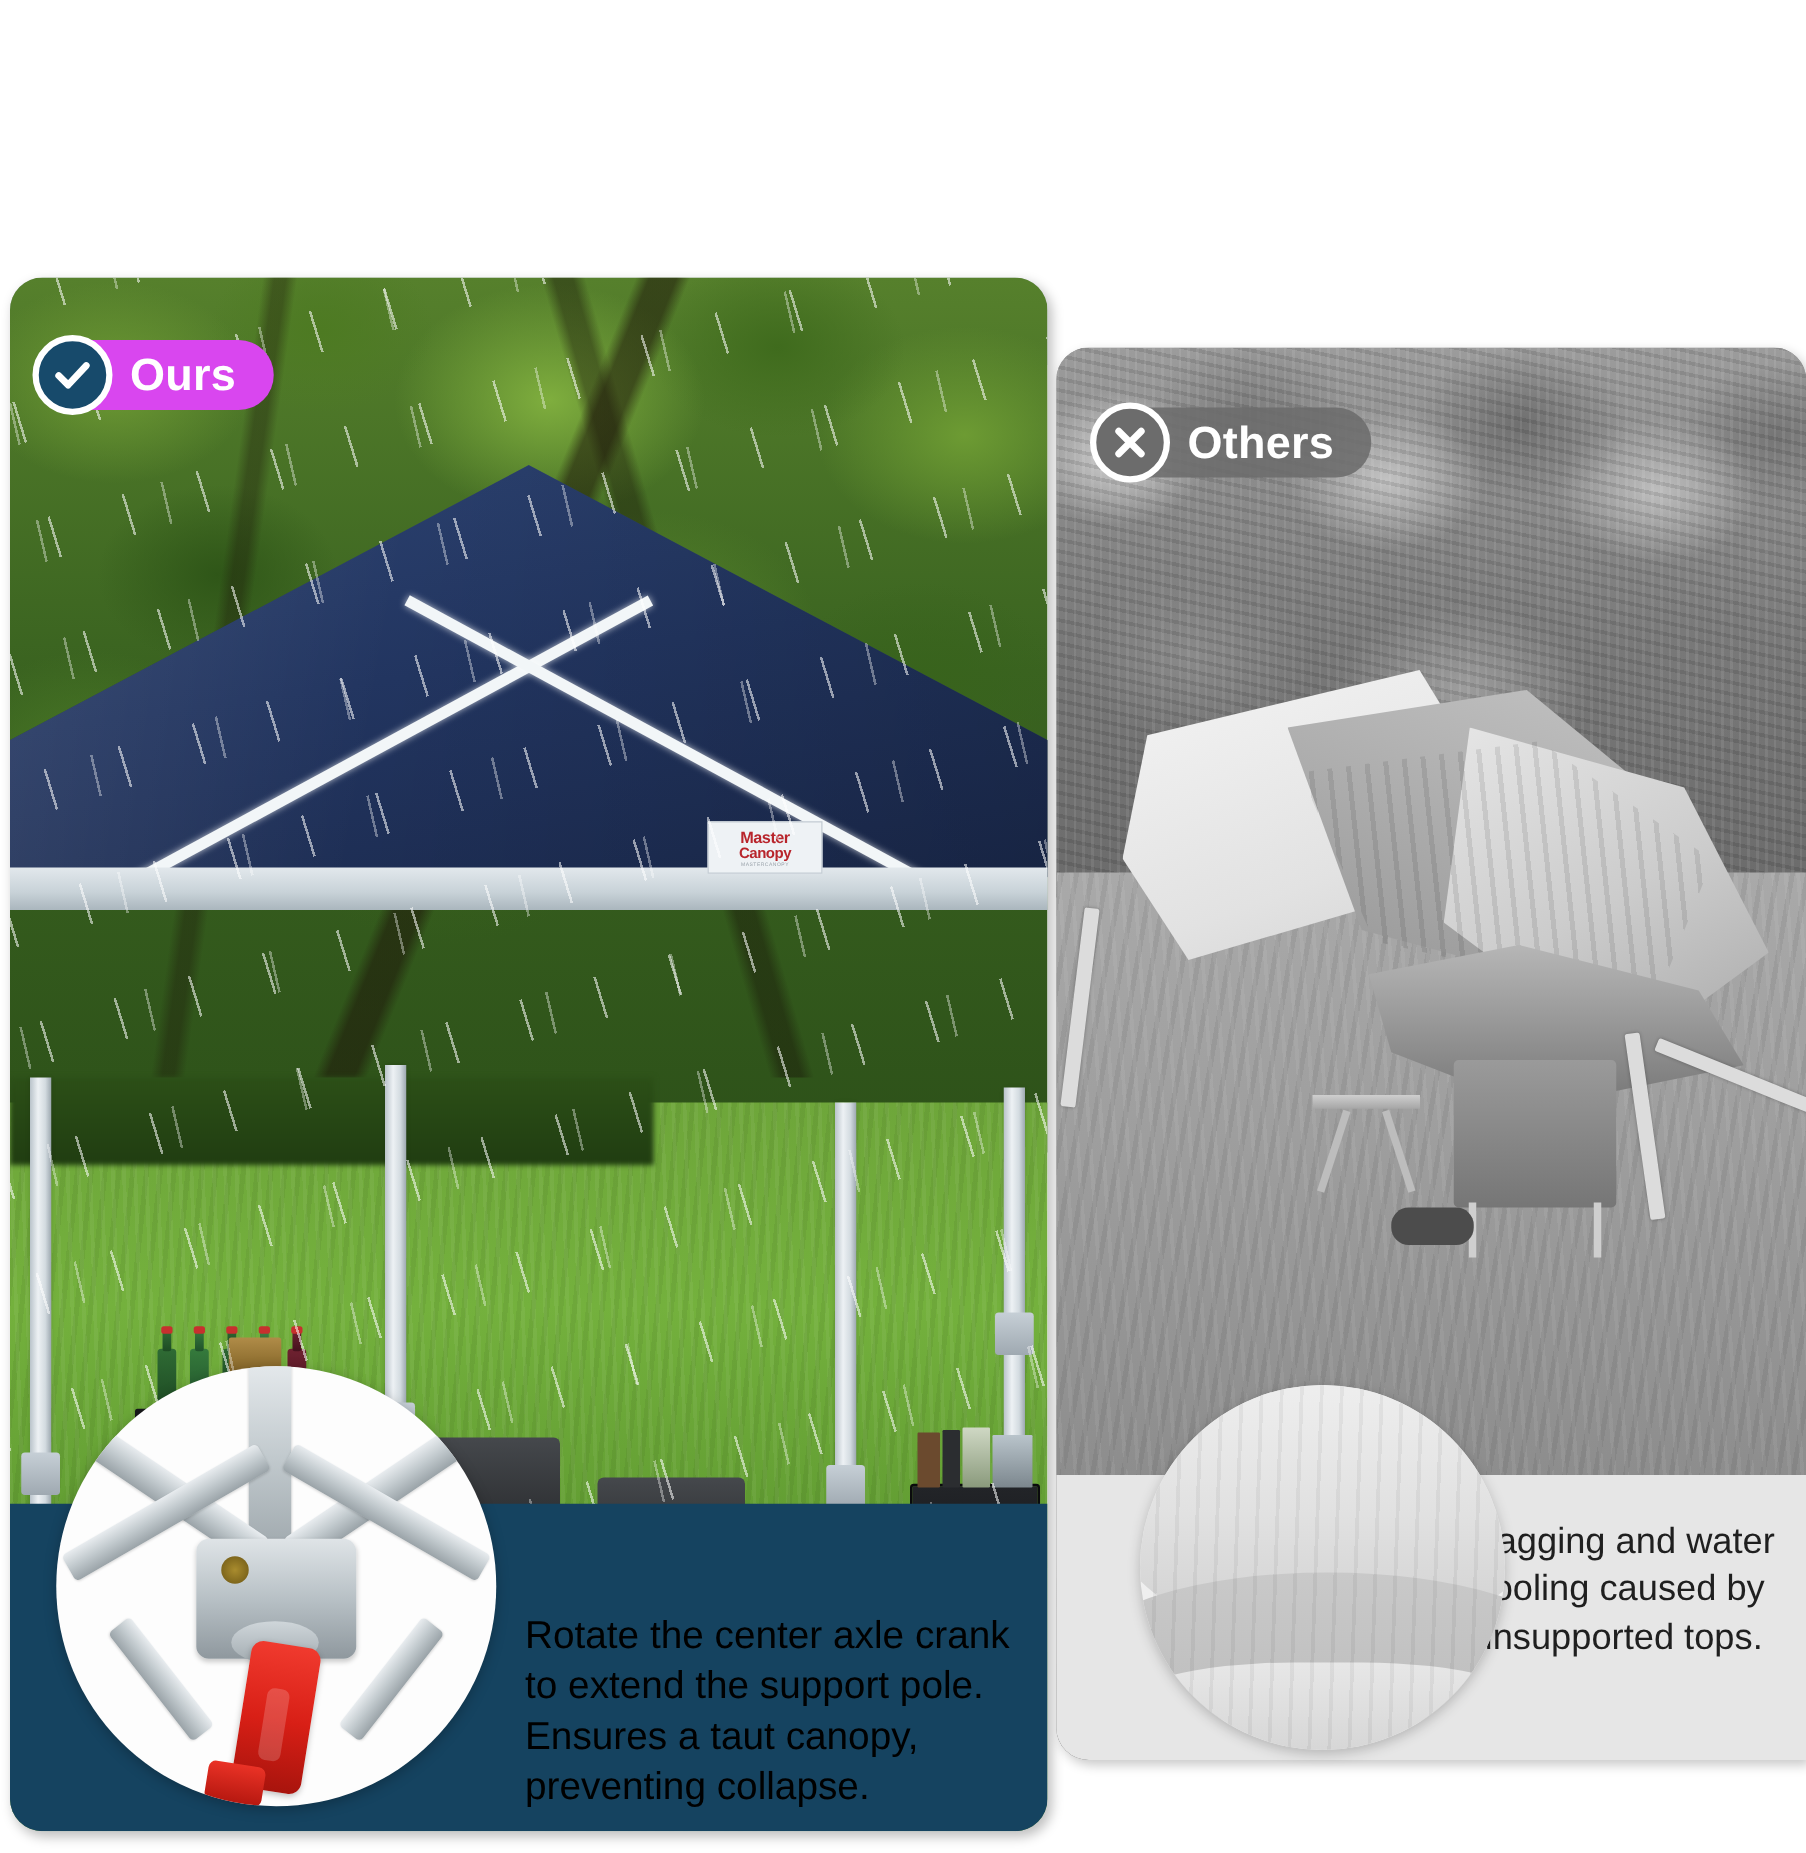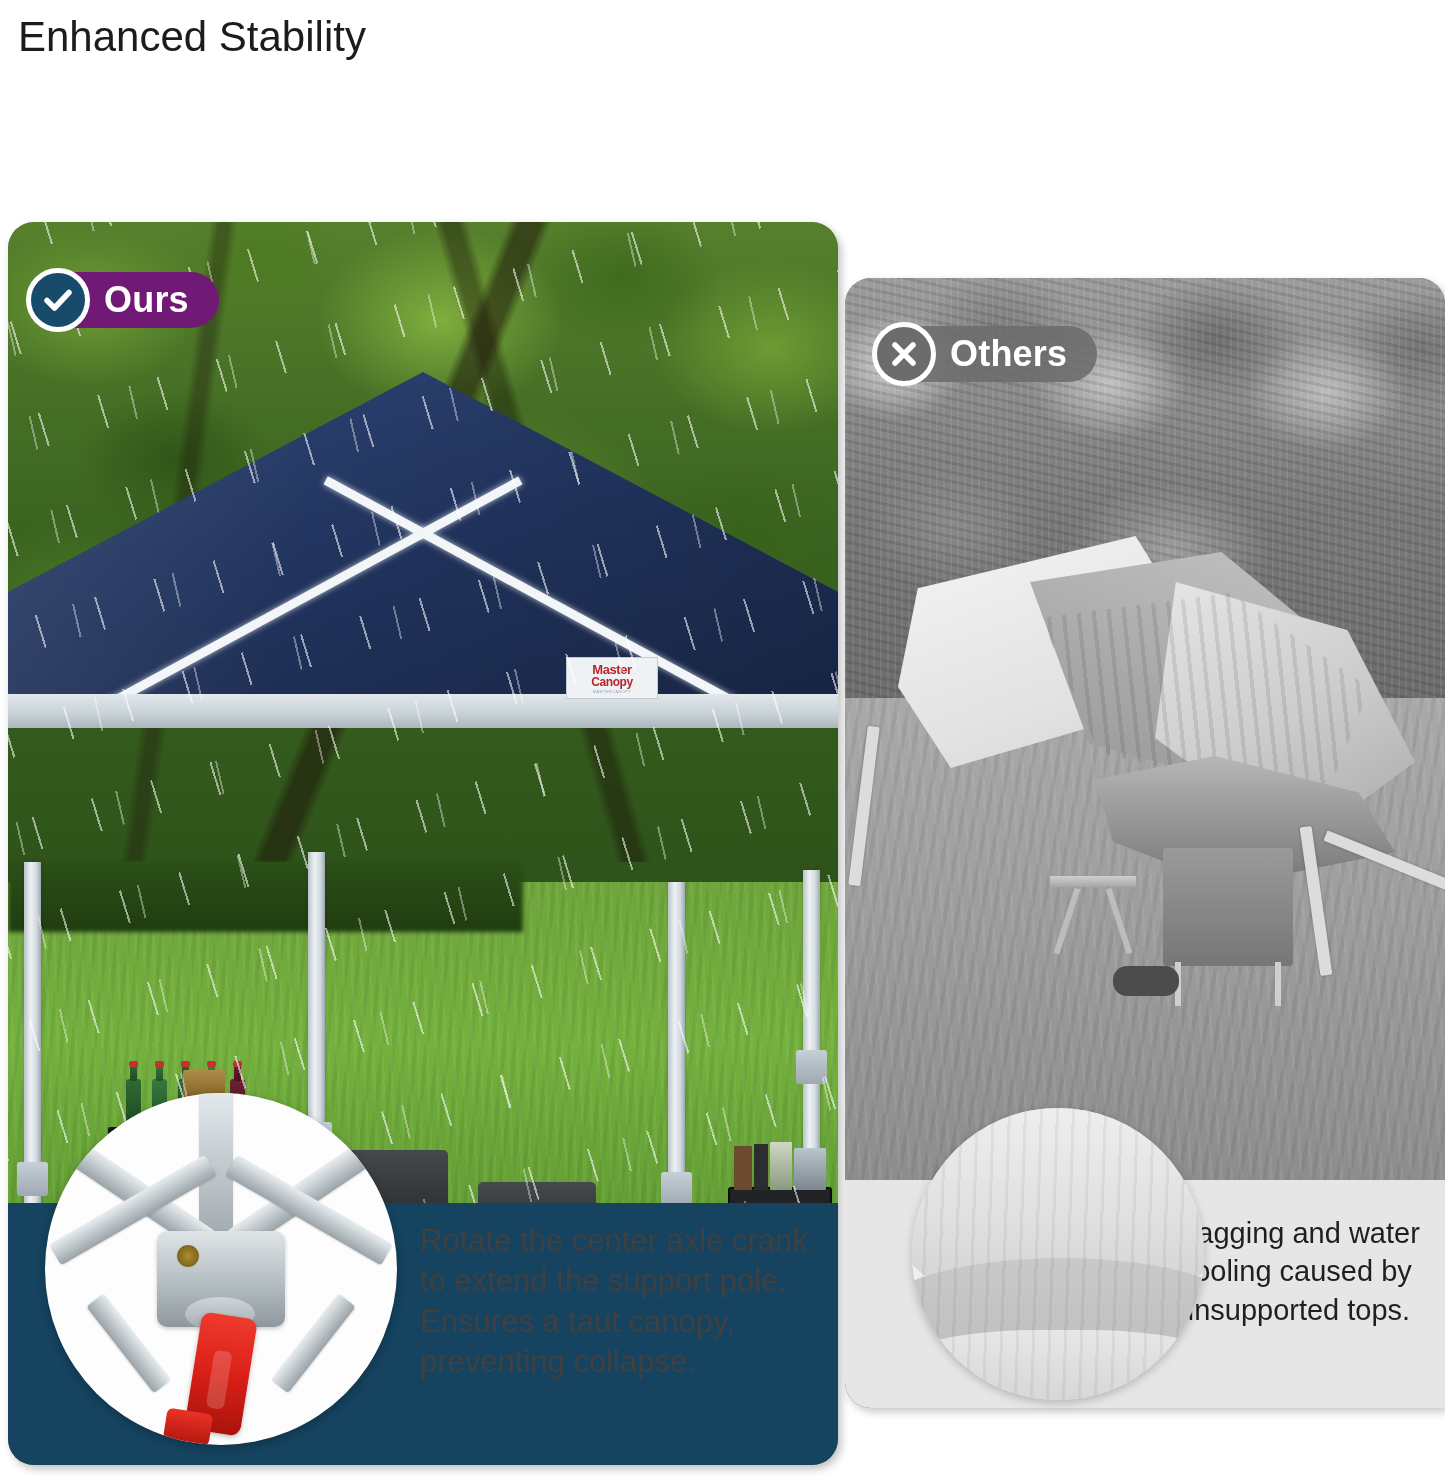--- a/index.html
+++ b/index.html
@@ -318,21 +318,21 @@
   .badge-ours { left: 26px; top: 268px; }
   .badge-others { left: 872px; top: 322px; }
 
   .badge-pill {
     height: 56px; display: flex; align-items: center;
     padding: 0 30px 0 58px; margin-left: -44px;
     border-radius: 28px;
     font-size: 36px; font-weight: bold; color: #ffffff;
     letter-spacing: 0.2px;
   }
-  .badge-ours .badge-pill { background: #701a75; }
+  .badge-ours .badge-pill { background: #d946ef; }
   .badge-others .badge-pill { background: rgba(108,108,108,0.88); text-align: center; }
 
   .badge-circle {
     position: relative; z-index: 2;
     width: 64px; height: 64px; border-radius: 50%;
     border: 5px solid #ffffff;
     display: flex; align-items: center; justify-content: center;
     flex: 0 0 auto;
   }
   .badge-ours .badge-circle { background: #174a6b; }
@@ -347,24 +347,24 @@
     z-index: 3;
   }
 
   .footer-others {
     position: absolute; left: 0; bottom: 0; width: 100%; height: 228px;
     background: #e6e6e6;
     z-index: 3;
   }
 
   .caption-ours {
-    position: absolute; left: 420px; top: 1221px;
+    position: absolute; left: 420px; top: 1288px;
     width: 400px;
     font-size: 31px; line-height: 1.30;
-    color: #404040;
+    color: #000000;
     z-index: 6;
   }
 
   .caption-others {
     position: absolute; left: 1178px; top: 1214px;
     width: 250px;
     font-size: 29px; line-height: 1.32;
     color: #1f1f1f;
     z-index: 6;
   }
@@ -455,21 +455,20 @@
   }
   .sag-creases {
     position: absolute; inset: 0;
     background: repeating-linear-gradient(92deg, rgba(0,0,0,0.05) 0 3px, transparent 3px 16px);
   }
 </style>
 </head>
 <body>
 
 <div class="header">
-  <div class="subtitle">Enhanced Stability</div>
 </div>
 
 <div class="panel-ours">
 
   <div class="scene-ours">
     <div class="sky-ours"></div>
     <div class="trees-ours"></div>
     <div class="branches"></div>
     <div class="grass-ours"></div>
     <div class="hedge"></div>

